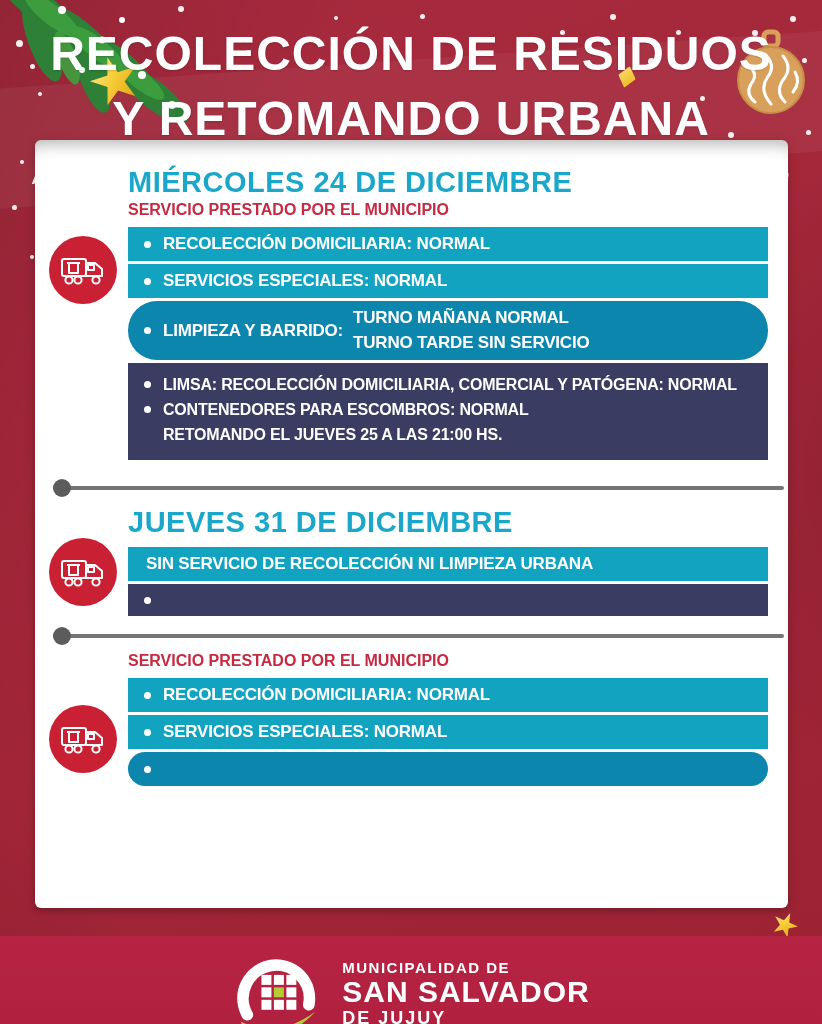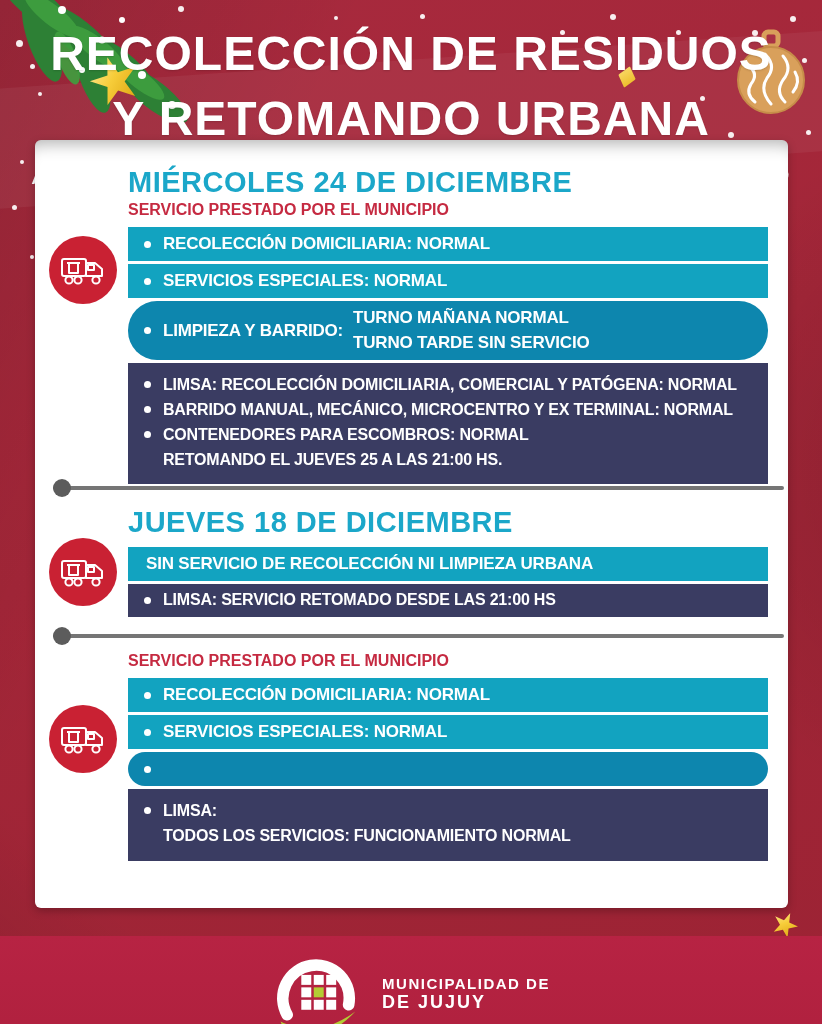--- a/index.html
+++ b/index.html
@@ -234,46 +234,41 @@
             <span>TURNO TARDE SIN SERVICIO</span>
           </span>
         </div>
         <div class="navy">
           <div class="navy-line">
             <span class="bullet"></span>
             <span>LIMSA:  RECOLECCIÓN DOMICILIARIA, COMERCIAL Y PATÓGENA: NORMAL</span>
           </div>
           <div class="navy-line">
             <span class="bullet"></span>
-            <span>BARRIDO MANUAL, MECÁNICO, MICROCENTRO Y EX TERMINAL: NORMAL</span>
-          </div>
-          <div class="navy-line">
-            <span class="bullet"></span>
             <span>CONTENEDORES PARA ESCOMBROS: NORMAL</span>
           </div>
           <div class="navy-line cont">
             <span>RETOMANDO EL JUEVES 25 A LAS 21:00 HS.</span>
           </div>
         </div>
       </div>
     </div>
 
     <div class="divider" style="top:346px">
       <span class="dot"></span>
     </div>
 
     <div class="section" style="top:366px">
-      <div class="sec-title">JUEVES 18 DE DICIEMBRE</div>
+      <div class="sec-title">JUEVES 31 DE DICIEMBRE</div>
       <div class="rows">
         <div class="bar bar-cyan no-bullet">
           <span>SIN SERVICIO DE RECOLECCIÓN NI LIMPIEZA URBANA</span>
         </div>
         <div class="navy navy-bar">
           <span class="bullet"></span>
-          <span>LIMSA:  SERVICIO RETOMADO DESDE LAS 21:00 HS</span>
         </div>
       </div>
     </div>
 
     <div class="divider" style="top:494px">
       <span class="dot"></span>
     </div>
 
     <div class="section" style="top:510px">
       <div class="sec-note">SERVICIO PRESTADO POR EL MUNICIPIO</div>
@@ -281,29 +276,20 @@
         <div class="bar bar-cyan">
           <span class="bullet"></span>
           <span>RECOLECCIÓN DOMICILIARIA: NORMAL</span>
         </div>
         <div class="bar bar-cyan">
           <span class="bullet"></span>
           <span>SERVICIOS ESPECIALES: NORMAL</span>
         </div>
         <div class="bar bar-dark">
           <span class="bullet"></span>
-        </div>
-        <div class="navy">
-          <div class="navy-line">
-            <span class="bullet"></span>
-            <span>LIMSA:</span>
-          </div>
-          <div class="navy-line cont">
-            <span>TODOS LOS SERVICIOS: FUNCIONAMIENTO NORMAL</span>
-          </div>
         </div>
       </div>
     </div>
   </div>
 
   <div class="footer">
     <div class="brand">
       <svg width="100" height="88" viewBox="0 0 120 106">
         <path d="M 18 78 A 40 40 0 1 1 92 66" fill="none" stroke="#ffffff" stroke-width="14" stroke-linecap="round"></path>
         <g fill="#ffffff">
@@ -314,18 +300,19 @@
             <rect x="65" y="45" width="12" height="12"></rect>
           <rect x="35" y="60" width="12" height="12"></rect>
             <rect x="50" y="60" width="12" height="12"></rect>
             <rect x="65" y="60" width="12" height="12"></rect>
         </g>
         <rect x="50" y="45" width="12" height="12" fill="#b3cc34"></rect>
         <path d="M 10 86 Q 55 108 100 74 Q 62 116 14 96 Z" fill="#b3cc34"></path>
       </svg>
       <div class="brand-text">
         <div class="l1">MUNICIPALIDAD DE</div>
+        <div class="l2">SAN SALVADOR</div>
         <div class="l3">DE JUJUY</div>
       </div>
     </div>
   </div>
 
 </div>
 
 </body></html>

